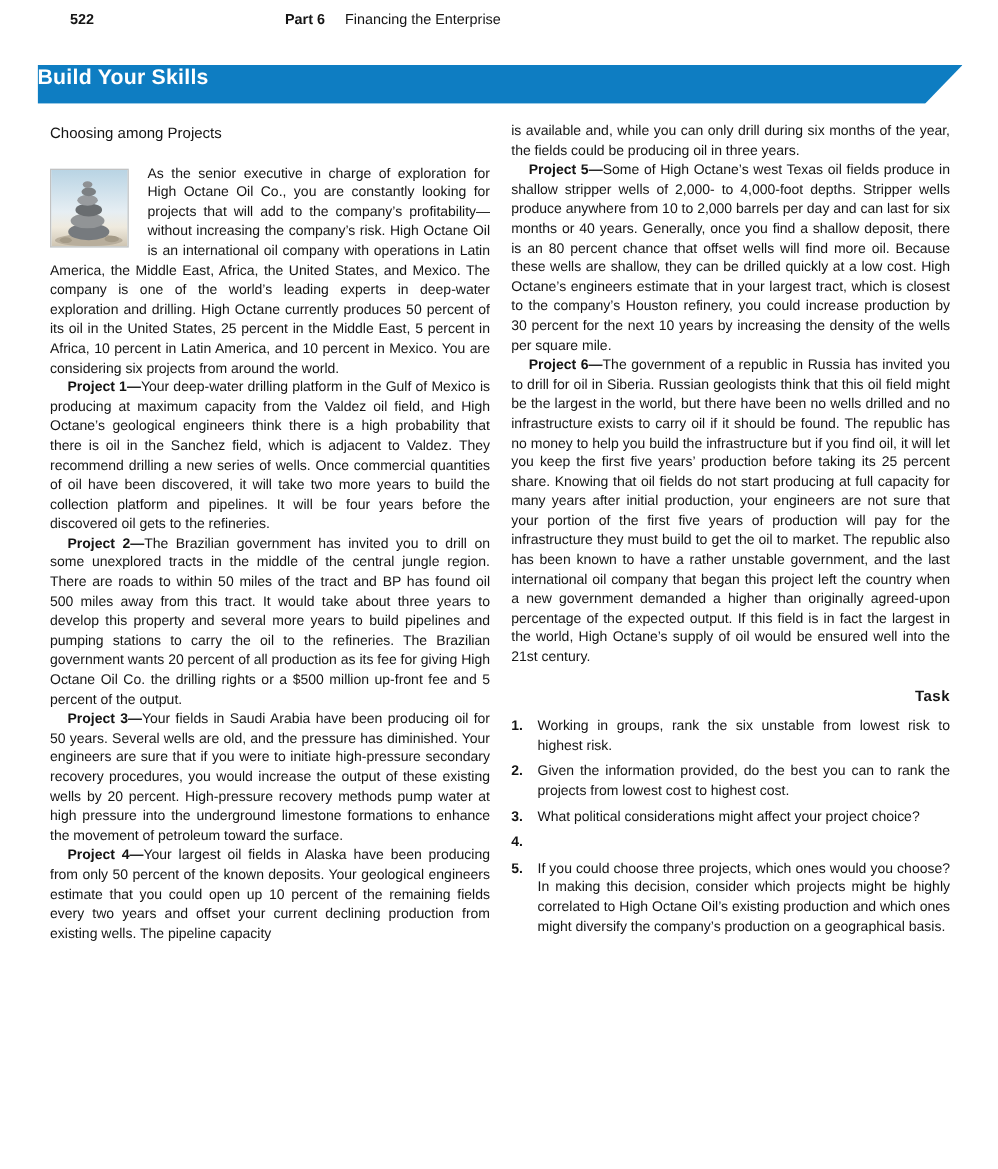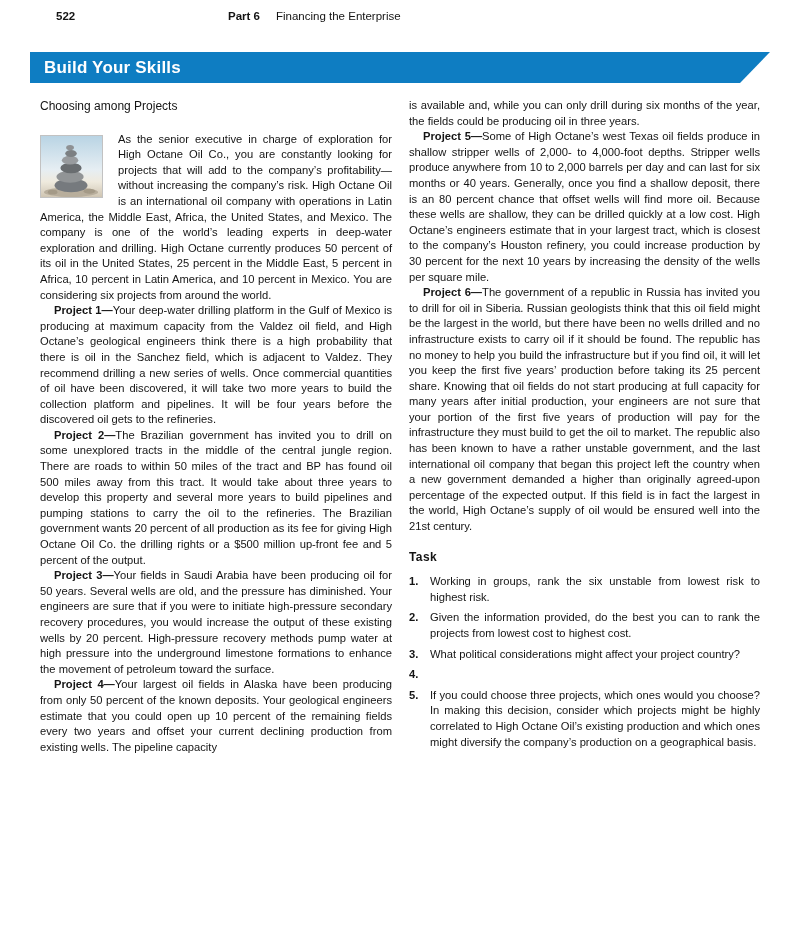--- a/index.html
+++ b/index.html
@@ -23,22 +23,22 @@
   .part-label { font-weight: bold; margin-right: 16px; }
   .part-title { font-weight: normal; }
 
   
   .skills-banner {
     margin: 30px 28px 0 30px;
     height: 31px;
     background: #0e7dc2;
     clip-path: polygon(0 0, 100% 0, calc(100% - 30px) 100%, 0 100%);
     display: flex;
-    align-items: center;
-    padding-left: 14px;
+    align-items: flex-start;
+    padding-left: 0;
   }
   .skills-banner h2 {
     color: #ffffff;
     font-size: 17px;
     font-weight: bold;
     letter-spacing: 0.2px;
   }
 
   
   .columns {
@@ -81,21 +81,21 @@
 
   p.para { margin: 0; }
   p.indented { text-indent: 14px; }
   .lead { font-weight: bold; }
 
   .task-heading {
     font-size: 12px;
     font-weight: bold;
     letter-spacing: 0.4px;
     margin: 15px 0 9px 0;
-    text-align: left;
+    text-align: right;
   }
   .task-item { display: flex; margin-bottom: 5px; }
   .task-num {
     font-weight: bold;
     flex: 0 0 13px;
     margin-right: 8px;
     text-align: left;
   }
   .task-text { text-align: justify; }
 </style>
@@ -166,21 +166,21 @@
       <div class="task-item">
         <span class="task-num">1.</span>
         <span class="task-text">Working in groups, rank the six unstable from lowest risk to highest risk.</span>
       </div>
       <div class="task-item">
         <span class="task-num">2.</span>
         <span class="task-text">Given the information provided, do the best you can to rank the projects from lowest cost to highest cost.</span>
       </div>
       <div class="task-item">
         <span class="task-num">3.</span>
-        <span class="task-text">What political considerations might affect your project country?</span>
+        <span class="task-text">What political considerations might affect your project choice?</span>
       </div>
       <div class="task-item">
         <span class="task-num">4.</span>
       </div>
       <div class="task-item">
         <span class="task-num">5.</span>
         <span class="task-text">If you could choose three projects, which ones would you choose? In making this decision, consider which projects might be highly correlated to High Octane Oil’s existing production and which ones might diversify the company’s production on a geographical basis.</span>
       </div>
     </div>
   </div>

